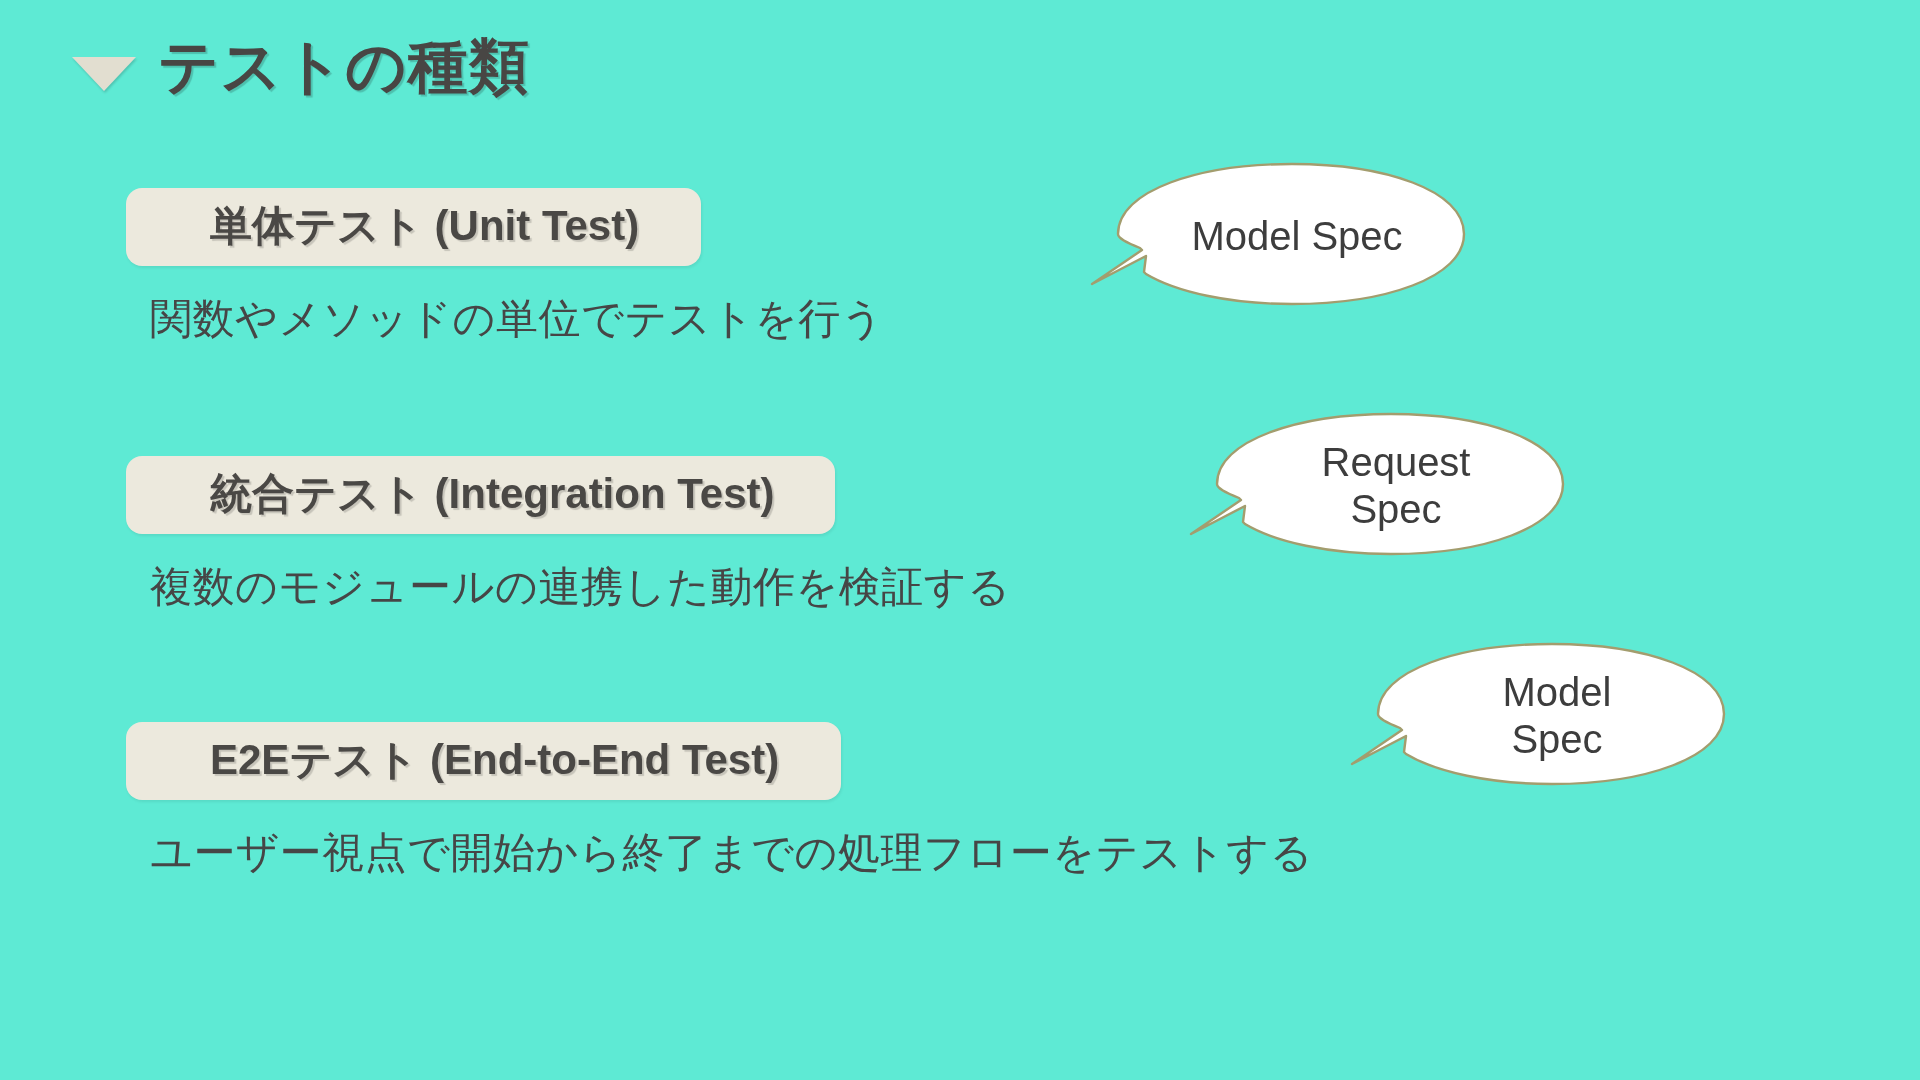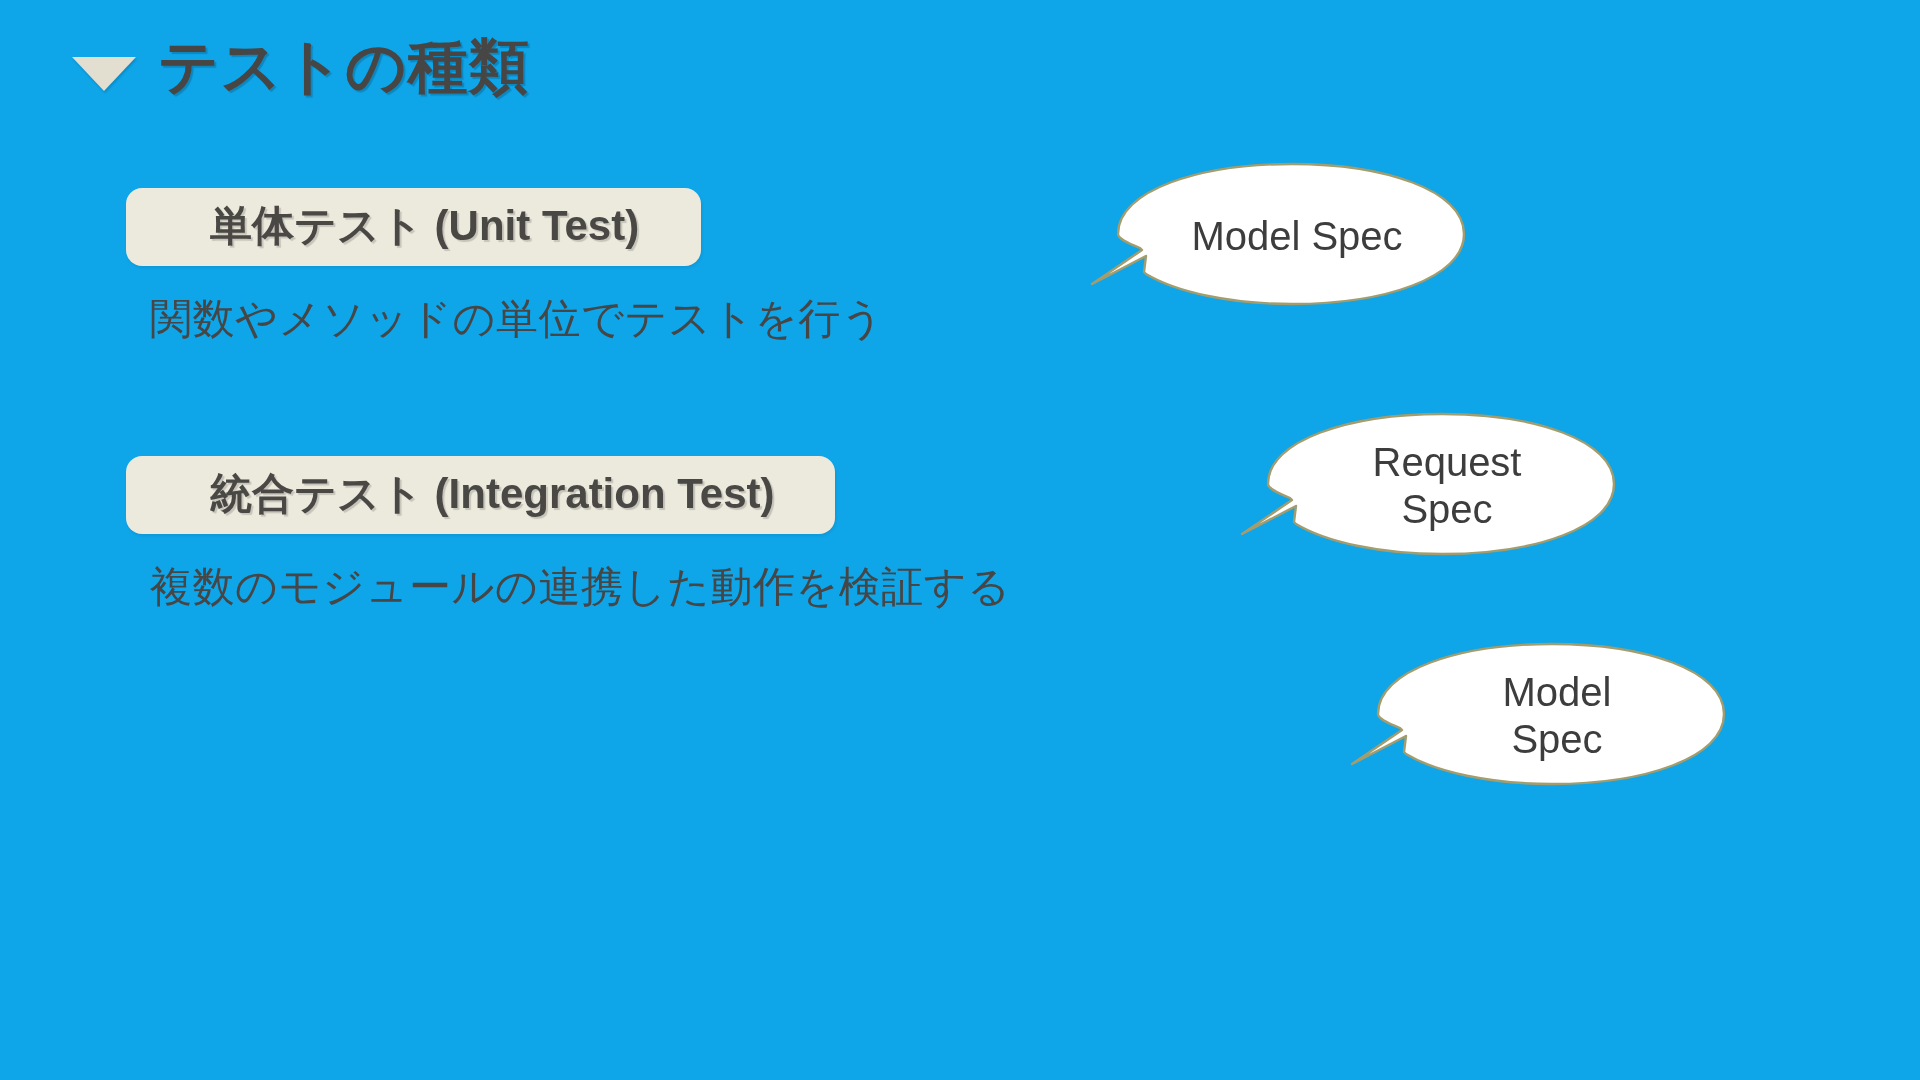--- a/index.html
+++ b/index.html
@@ -13,21 +13,21 @@
     position: relative;
     overflow: hidden;
     font-family: "Liberation Sans", "DejaVu Sans", sans-serif;
     color: #454545;
   }
 
   
   .slide {
     position: absolute;
     inset: 0;
-    background: #0ea5e9;
+    background: #5eead4;
   }
 
   
   .title-row {
     position: absolute;
     left: 72px;
     top: 34px;
     display: flex;
     align-items: center;
     gap: 22px;
@@ -104,21 +104,21 @@
     flex-direction: column;
     align-items: center;
     justify-content: center;
     font-size: 40px;
     color: #3d3d3d;
     line-height: 1.18;
     text-align: center;
     pointer-events: none;
   }
   #bubble-model   { left: 1080px; top: 160px;  width: 400px; height: 160px; }
-  #bubble-request { left: 1230px; top: 410px;  width: 400px; height: 160px; }
+  #bubble-request { left: 1179px; top: 410px;  width: 400px; height: 160px; }
   #bubble-system  { left: 1340px; top: 640px;  width: 400px; height: 160px; }
 
   #bubble-model .bubble-text   { padding-left: 34px; padding-bottom: 6px; }
   #bubble-request .bubble-text { padding-left: 34px; padding-bottom: 8px; }
   #bubble-system .bubble-text  { padding-left: 34px; padding-bottom: 8px; }
 </style>
 </head>
 <body>
 
 <div class="slide">
@@ -135,20 +135,26 @@
     <div class="desc">複数のモジュールの連携した動作を検証する</div>
   </div>
 
   <div class="block" id="block-unit">
     <div class="label-chip" id="chip-unit">
       <span class="chip-text">単体テスト (Unit Test)</span>
     </div>
     <div class="desc">関数やメソッドの単位でテストを行う</div>
   </div>
 
+  <div class="block" id="block-e2e">
+    <div class="label-chip" id="chip-e2e">
+      <span class="chip-text">E2Eテスト (End-to-End Test)</span>
+    </div>
+    <div class="desc">ユーザー視点で開始から終了までの処理フローをテストする</div>
+  </div>
 
   <div class="bubble" id="bubble-model">
     <svg width="400" height="160" viewBox="0 0 400 160">
       <path d="M 38 74
                C 38 30, 120 4, 212 4
                C 304 4, 384 30, 384 74
                C 384 118, 304 144, 212 144
                C 150 144, 96 132, 66 114
                L 64 112
                L 66 96

